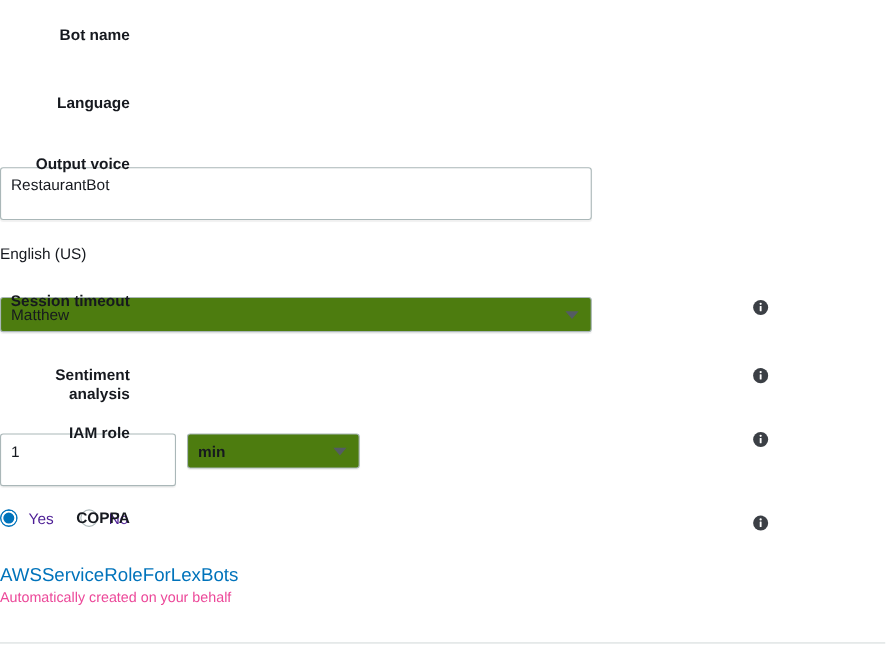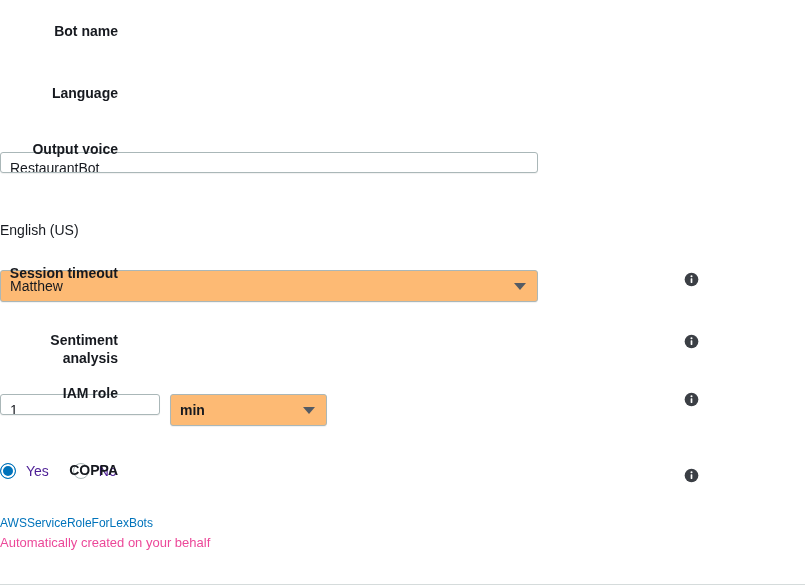--- a/index.html
+++ b/index.html
@@ -40,42 +40,42 @@
     line-height: 18px;
     flex: 0 0 130px;
   }
   .field {
     flex: 1 1 auto;
     position: relative;
   }
 
   
   .textinput {
-    height: 21px;
+    height: 48px;
     border: 1px solid #aab7b8;
     border-radius: 3px;
     background: #fff;
     font-family: "Liberation Sans", sans-serif;
     font-size: 14px;
     color: #16191f;
     padding: 0 9px;
     line-height: 30px;
     box-shadow: 0 1px 1px rgba(0,0,0,0.06);
     white-space: nowrap;
     overflow: hidden;
   }
   .w-wide { width: 538px; }
   .w-num  { width: 160px; }
   .w-unit { width: 157px; font-weight: bold; }
 
   .selectbox {
     height: 32px;
     border: 1px solid #aab7b8;
     border-radius: 3px;
-    background: #fdba74;
+    background: #4d7c0f;
     font-size: 14px;
     color: #16191f;
     padding: 0 9px;
     line-height: 30px;
     box-shadow: 0 1px 1px rgba(0,0,0,0.06);
     position: relative;
   }
   .caret {
     position: absolute;
     right: 11px;
@@ -240,21 +240,21 @@
     <svg width="15" height="15" viewBox="0 0 16 16">
       <circle cx="8" cy="8" r="7.3" fill="#3b3f45"></circle>
       <rect x="7.1" y="6.6" width="1.8" height="5.2" rx="0.5" fill="#ffffff"></rect>
       <circle cx="8" cy="4.5" r="1.1" fill="#ffffff"></circle>
     </svg>
   </span>
 
   <div class="row" id="row-iam">
     <div class="label">IAM role</div>
     <div class="field">
-      <div class="lnk" style="font-size:12px;line-height:18px;">AWSServiceRoleForLexBots</div>
+      <div class="lnk" style="font-size:17px;line-height:18px;">AWSServiceRoleForLexBots</div>
       <div class="roledesc">Automatically created on your behalf</div>
     </div>
   </div>
   <span class="infoicon" id="info-iam">
     <svg width="15" height="15" viewBox="0 0 16 16">
       <circle cx="8" cy="8" r="7.3" fill="#3b3f45"></circle>
       <rect x="7.1" y="6.6" width="1.8" height="5.2" rx="0.5" fill="#ffffff"></rect>
       <circle cx="8" cy="4.5" r="1.1" fill="#ffffff"></circle>
     </svg>
   </span>

